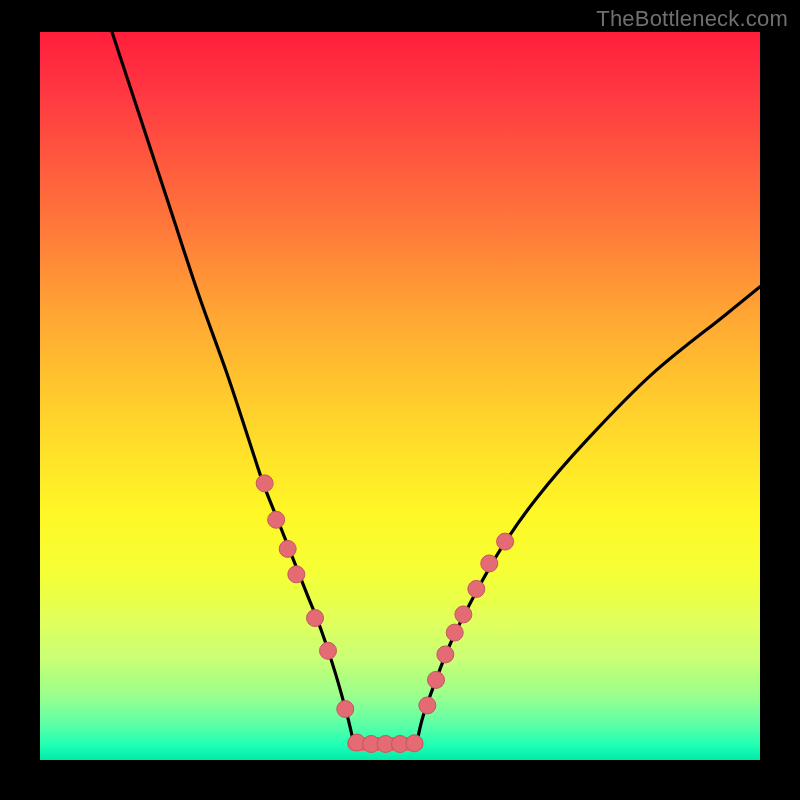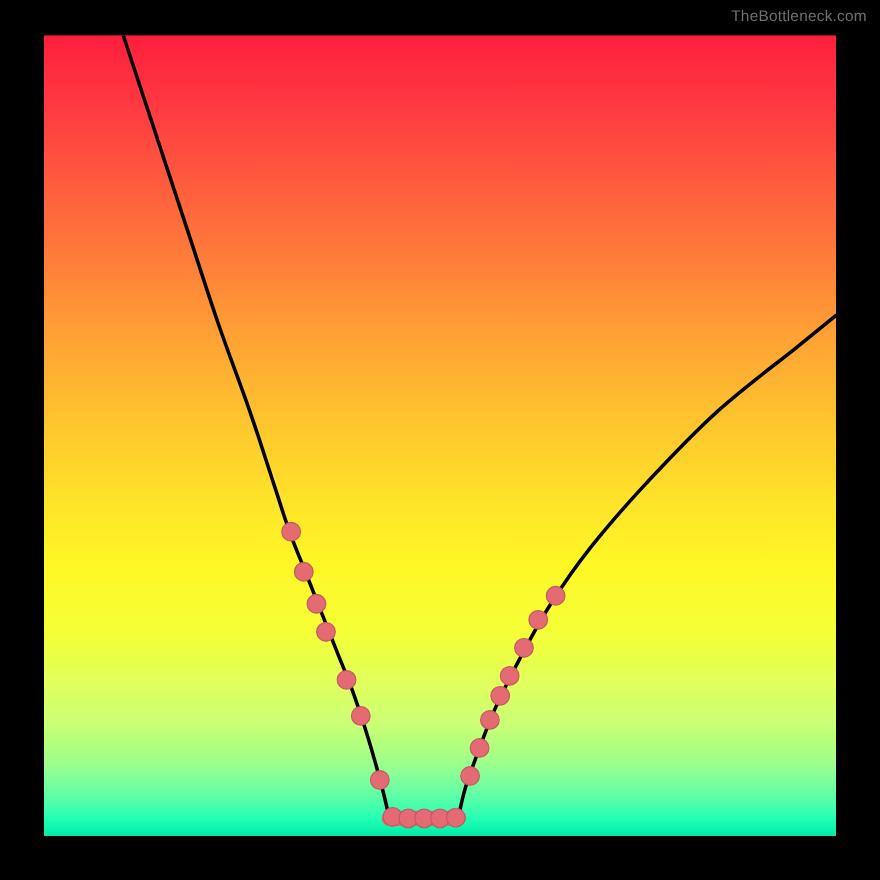--- a/index.html
+++ b/index.html
@@ -17,21 +17,21 @@
     left: 0;
     width: 800px;
     height: 800px;
     background: #000;
   }
   .watermark {
     position: absolute;
     top: 6px;
     right: 12px;
     color: #6f6f6f;
-    font-size: 14px;
+    font-size: 22px;
     font-weight: 500;
     font-family: Arial, Helvetica, sans-serif;
     letter-spacing: 0.2px;
   }
   .plot-area {
     position: absolute;
     top: 32px;
     left: 40px;
     width: 720px;
     height: 728px;

